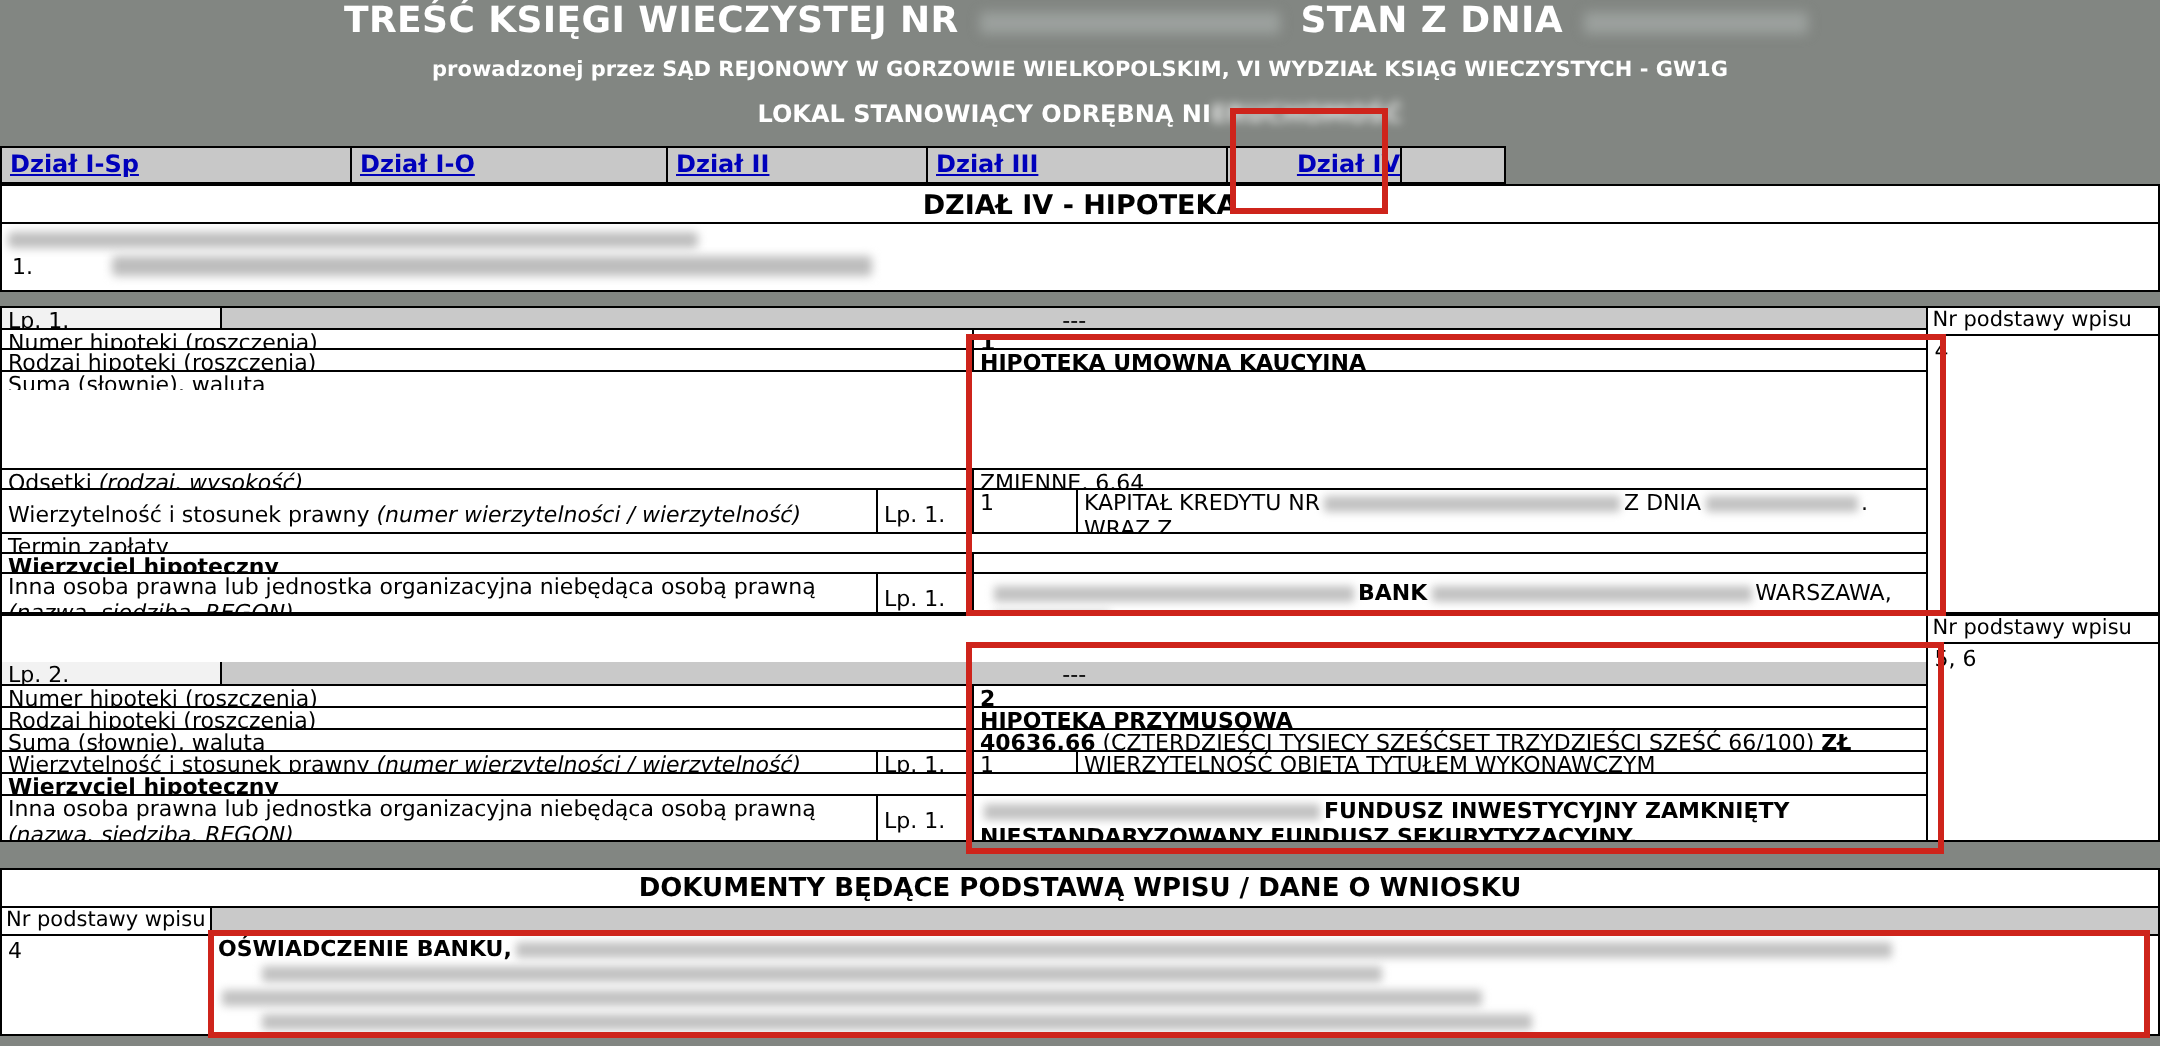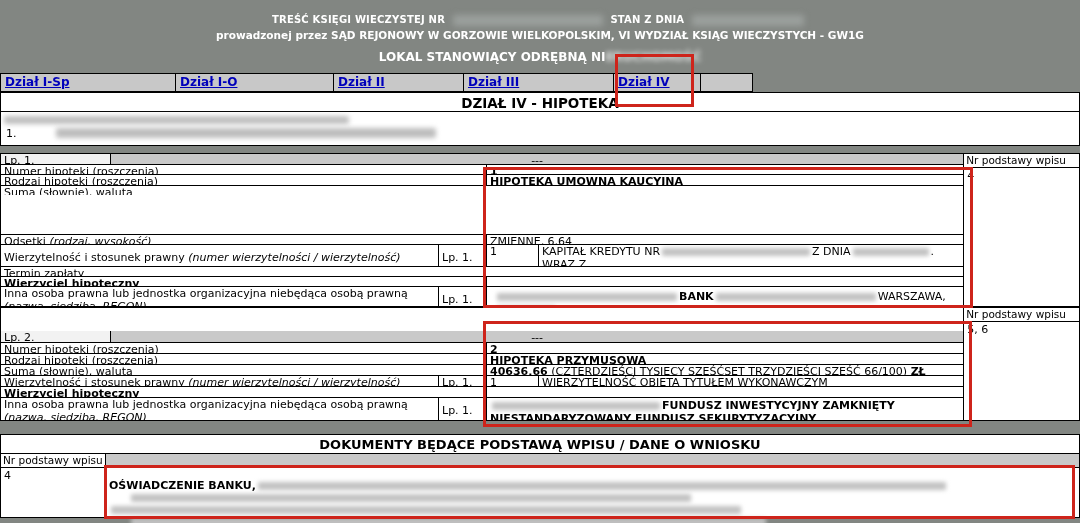--- a/index.html
+++ b/index.html
@@ -12,21 +12,21 @@
     color: #000;
     overflow: hidden;
   }
   .abs { position: absolute; }
   .b { font-weight: bold; }
   .i { font-style: italic; }
   .small { font-size: 10.5px; }
 
   
   .hline { position:absolute; left:0; width:100%; text-align:center; color:#fff; font-weight:bold; }
-  .hline1 { top:14px;  font-size:10px; letter-spacing:.2px; }
+  .hline1 { top:0;  font-size:18px; letter-spacing:.2px; }
   .hline2 { top:29px; font-size:10.5px; }
   .hline3 { top:50px; font-size:12px; }
   .hblur { display:inline-block; height:11px; background:#9ba09d; border-radius:2px;
            filter:blur(3px); vertical-align:middle; margin:0 4px; }
   .tblur { filter:blur(2.5px); opacity:.8; }
 
   
   .tabbar { position:absolute; top:73px; left:0; width:753px; height:19px;
             display:flex; background:#c8c8c8; border:1px solid #000; }
   .tab { display:block; height:100%; border-right:1px solid #000; background:#c8c8c8;
@@ -64,21 +64,21 @@
 
   
   .docs { position:absolute; top:434px; left:0; width:1080px; background:#fff; border:1px solid #000; }
   .dtitle { height:19px; text-align:center; font-weight:bold; font-size:13px;
             border-bottom:1px solid #000; padding-top:2px; }
   .dhead { display:flex; height:14px; border-bottom:1px solid #000; line-height:13px; }
   .dnpw { width:105px; background:#fff; border-right:1px solid #000; padding:0 2px; white-space:nowrap; }
   .dband { flex:1; background:#c9c9c9; }
   .dcontent { display:flex; height:49px; }
   .dnr { width:105px; border-right:1px solid #000; padding:1px 3px; }
-  .dval { flex:1; padding:12px 3px; }
+  .dval { flex:1; padding:1px 3px; }
   .dline { height:12px; line-height:11px; white-space:nowrap; }
 
   
   .redbox { position:absolute; border:3px solid #ce241b; z-index:30; pointer-events:none; }
 </style>
 </head>
 <body>
 
 <div class="hline hline1">
   <span>TREŚĆ KSIĘGI WIECZYSTEJ NR</span>
@@ -89,21 +89,21 @@
 <div class="hline hline2">prowadzonej przez SĄD REJONOWY W GORZOWIE WIELKOPOLSKIM, VI WYDZIAŁ KSIĄG WIECZYSTYCH - GW1G</div>
 <div class="hline hline3">
   <span>LOKAL STANOWIĄCY ODRĘBNĄ NI</span><span class="tblur">ERUCHOMOŚĆ</span>
 </div>
 
 <div class="tabbar">
   <a class="tab" style="width:175px;">Dział I-Sp</a>
   <a class="tab" style="width:158px;">Dział I-O</a>
   <a class="tab" style="width:130px;">Dział II</a>
   <a class="tab" style="width:150px;">Dział III</a>
-  <a class="tab" style="width:87px;">Dział IV</a>
+  <a class="tab" style="width:87px;text-align:right;">Dział IV</a>
   <div class="tabfill"></div>
 </div>
 
 <div class="trow sec-title">DZIAŁ IV - HIPOTEKA</div>
 
 <div class="wzm">
   <span class="wblur" style="left:3px;top:4px;width:345px;height:8px;"></span>
   <span class="abs" style="left:5px;top:15px;">1.</span>
   <span class="wblur" style="left:55px;top:16px;width:380px;height:10px;"></span>
 </div>

